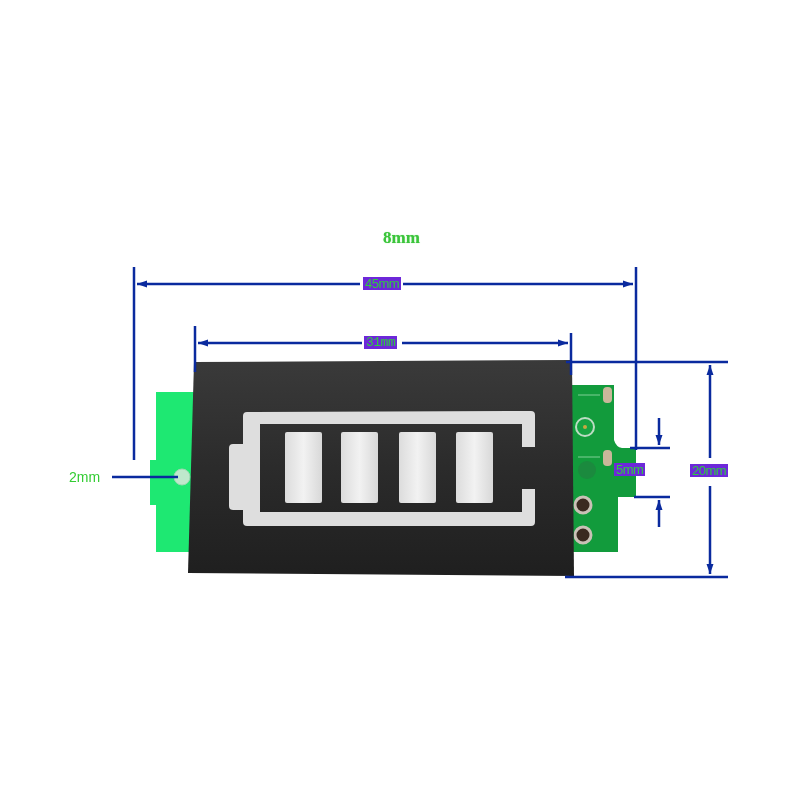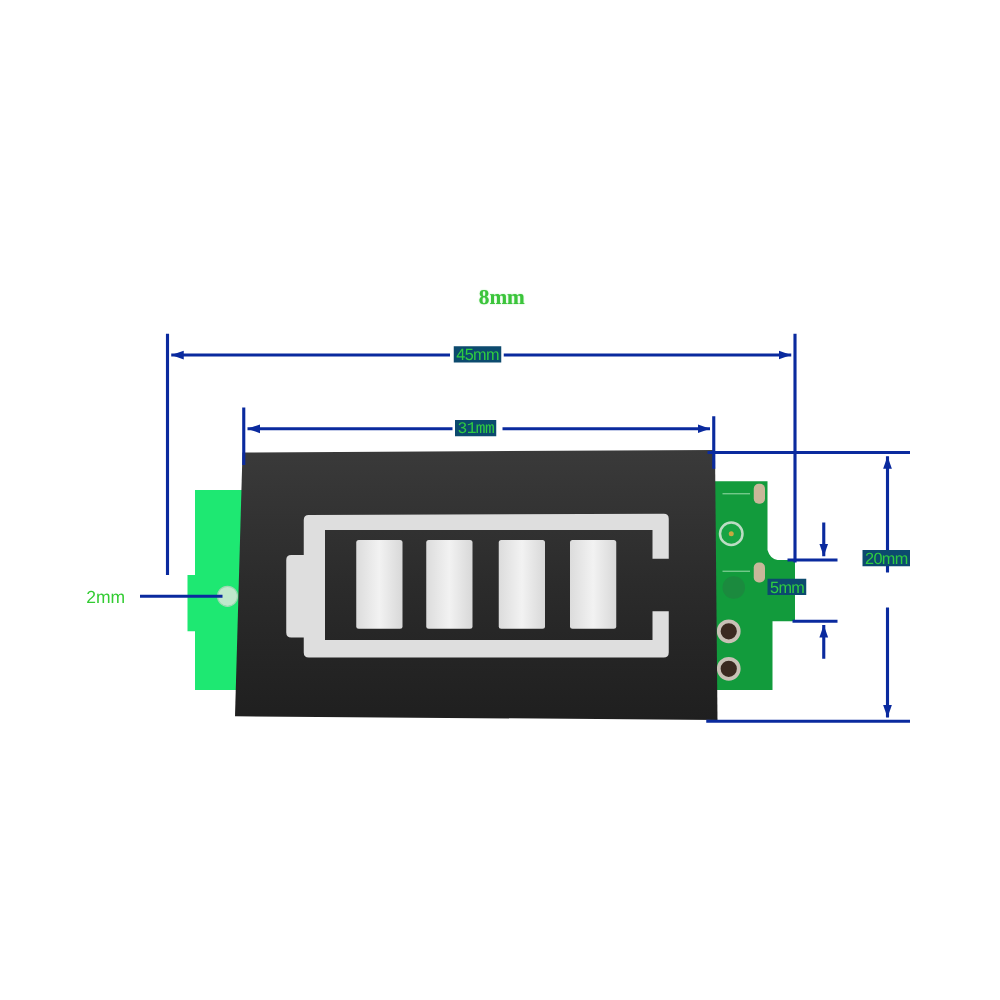--- a/index.html
+++ b/index.html
@@ -1,20 +1,20 @@
 <!DOCTYPE html>
 <html><head>
   <meta charset="utf-8">
   <style>
     html, body { margin: 0; padding: 0; background: #ffffff; }
     body { width: 800px; height: 800px; position: relative; overflow: hidden; font-family: "Liberation Sans", sans-serif; }
     #stage { position: absolute; left: 0; top: 0; width: 800px; height: 620px; }
     .lbl { position: absolute; color: #2ecc40; font-family: "Liberation Sans", sans-serif; white-space: nowrap; line-height: 1; }
     .lbl-title { font-family: "Liberation Serif", serif; font-weight: bold; font-size: 17px; color: #3bc43b; text-shadow: 0 0 1px #7be07b; }
-    .lbl-dim { font-size: 13px; background: #0c4a6e; padding: 0 2px; letter-spacing: -0.5px; }
+    .lbl-dim { font-size: 13px; background: #6d28d9; padding: 0 2px; letter-spacing: -0.5px; }
     .lbl-bold { font-weight: normal; font-size: 14px; color: #33cc33; }
   </style>
 </head>
 <body>
 
 <div id="stage">
   <svg width="800" height="800" viewBox="0 0 800 800" xmlns="http://www.w3.org/2000/svg">
     <defs>
       <linearGradient id="bodyGrad" x1="0" y1="0" x2="0" y2="1">
         <stop offset="0" stop-color="#3a3a3a"></stop>
@@ -92,16 +92,16 @@
       <line x1="659" y1="527" x2="659" y2="500" stroke-width="2.5" marker-end="url(#arrR)"></line>
 
       <line x1="112" y1="477" x2="178" y2="477" stroke-width="2.5"></line>
     </g>
   </svg>
 
   
   <div class="lbl lbl-title" style="left:383px; top:229px;">8mm</div>
   <div class="lbl lbl-dim" style="left:363px; top:277px;">45mm</div>
   <div class="lbl lbl-dim" style="left:364px; top:336px;font-family:Liberation Mono, monospace;">31mm</div>
-  <div class="lbl lbl-dim" style="left:690px; top:440px;">20mm</div>
+  <div class="lbl lbl-dim" style="left:690px; top:464px;">20mm</div>
   <div class="lbl lbl-dim" style="left:614px; top:463px;text-align:right;">5mm</div>
   <div class="lbl lbl-bold" style="left:69px; top:470px;">2mm</div>
 </div>
 
 </body></html>

